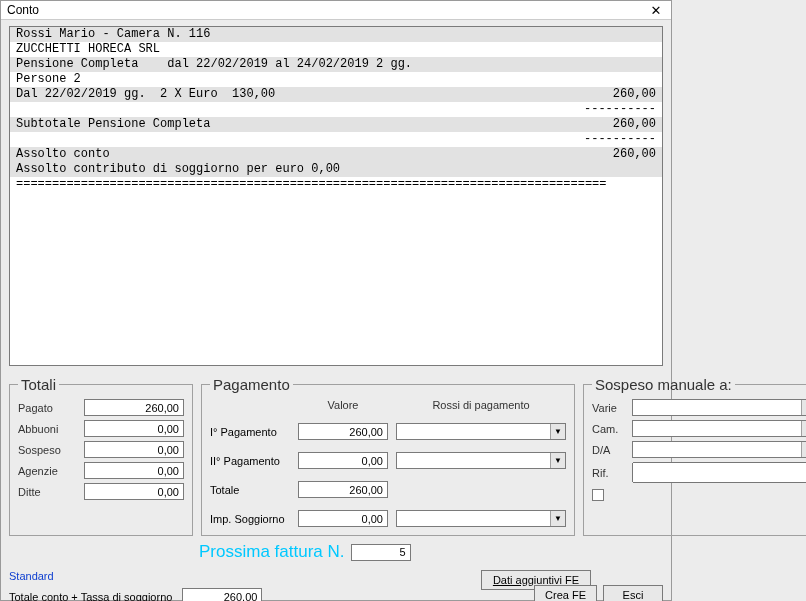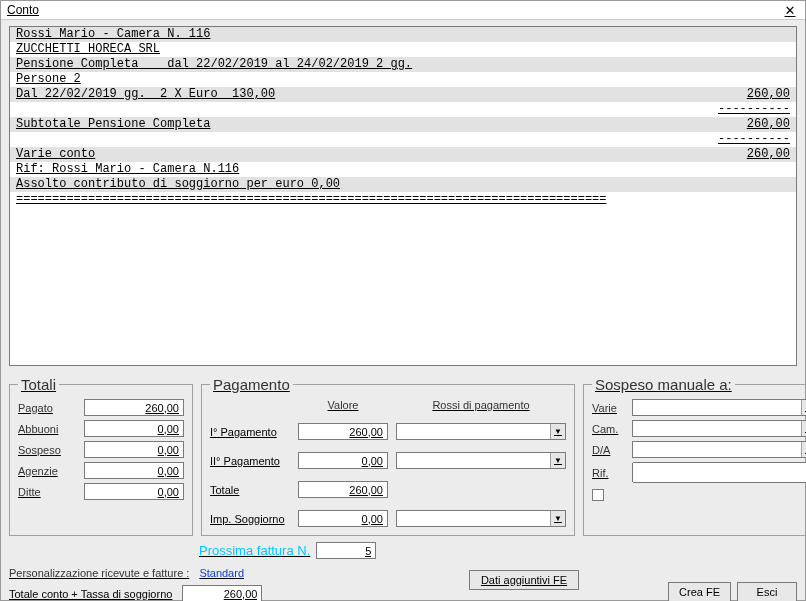--- a/index.html
+++ b/index.html
@@ -6,27 +6,26 @@
   body {
     margin: 0;
     font-family: Tahoma, Arial, sans-serif;
     font-size: 11px;
     background: #ececec;
     width: 806px;
     height: 601px;
     overflow: hidden;
   }
   .window {
-    width: 806px;
+    width: 672px;
     height: 601px;
     background: #ececec;
     border: 1px solid #9a9a9a;
     display: flex;
     flex-direction: column;
-    text-decoration: underline;
   }
   .titlebar {
     height: 22px;
     background: #fff;
     border-bottom: 1px solid #cccccc;
     display: flex;
     align-items: center;
     justify-content: space-between;
     padding: 0 4px 0 6px;
   }
@@ -120,39 +119,39 @@
   .chk {
     width:12px; height:12px; border:1px solid #7a7a7a; background:#fff;
   }
   .footer {
     margin-top: 6px;
     position: relative;
   }
   .prossima-row {
     display:flex; align-items:center; gap:6px; margin-left: 190px;
   }
-  .prossima-row .lbl { color:#00c8ff; font-size:13px; }
+  .prossima-row .lbl { color:#00c8ff; font-size:17px; }
   .prossima-row input { width:60px; text-align:right;}
   .pers-row { display:flex; align-items:center; gap:10px; margin-top:8px;}
   .pers-row .lbl { color:#333;}
   .pers-row .val { color:#1040d0;}
   .tot-row { display:flex; align-items:center; gap:10px; margin-top:6px;}
   .tot-row input { width:80px; text-align:right;}
   .btn {
     border:1px solid #7a7a7a;
     background:#e8e8e8;
     padding: 2px 10px;
     font-size:11px;
     cursor:pointer;
     min-width:60px;
     text-align:center;
     height:20px;
     display:inline-flex; align-items:center; justify-content:center;
   }
-  .btn-dati { position:absolute; left: 460px; top: 28px; width:110px;}
+  .btn-dati { position:absolute; left: 472px; top: 28px; width:110px;}
   .btn-row-right {
     position:absolute; right:0; bottom:0;
     display:flex; gap:6px;
   }
 </style>
 </head>
 <body>
 
 <div class="window">
   <div class="titlebar">
@@ -167,22 +166,21 @@
     <div class="receipt" id="receipt">
         <div class="rline alt"><span class="left">Rossi Mario - Camera N. 116</span><span class="right"></span></div>
         <div class="rline"><span class="left">ZUCCHETTI HORECA SRL</span><span class="right"></span></div>
         <div class="rline alt"><span class="right"></span></div>
         <div class="rline alt"><span class="left">Pensione Completa    dal 22/02/2019 al 24/02/2019 2 gg.</span><span class="right"></span></div>
         <div class="rline"><span class="left">Persone 2</span><span class="right"></span></div>
         <div class="rline alt"><span class="left">Dal 22/02/2019 gg.  2 X Euro  130,00</span><span class="right">260,00</span></div>
         <div class="rline"><span class="left"></span><span class="right">----------</span></div>
         <div class="rline alt"><span class="left">Subtotale Pensione Completa</span><span class="right">260,00</span></div>
         <div class="rline"><span class="left"></span><span class="right">----------</span></div>
-        <div class="rline alt"><span class="left">Varie conto</span><span class="right">260,00</span></div>
-        <div class="rline"><span class="left">Rif: Rossi Mario - Camera N.116</span><span class="right"></span></div>
+        <div class="rline alt"><span class="left">Assolto conto</span><span class="right">260,00</span></div>
         <div class="rline alt"><span class="left">Assolto contributo di soggiorno per euro 0,00</span><span class="right"></span></div>
         <div class="rline"><span class="left">==================================================================================</span><span class="right"></span></div>
       </div>
 
     <div class="panels">
 
       <fieldset class="fs-totali">
         <legend>Totali</legend>
         <div class="row">
           <label>Pagato</label>
@@ -274,21 +272,20 @@
 
     </div>
 
     <div class="footer">
       <div class="prossima-row">
         <span class="lbl">Prossima fattura N.</span>
         <input class="inp" value="5" style="">
       </div>
 
       <div class="pers-row">
-        <span class="lbl">Personalizzazione ricevute e fatture :</span>
         <span class="val">Standard</span>
       </div>
 
       <div class="btn btn-dati">
         <span style="text-decoration:underline;">Dati aggiuntivi FE</span>
       </div>
 
       <div class="tot-row">
         <span>Totale conto + Tassa di soggiorno</span>
         <input class="inp" value="260,00" style="">

